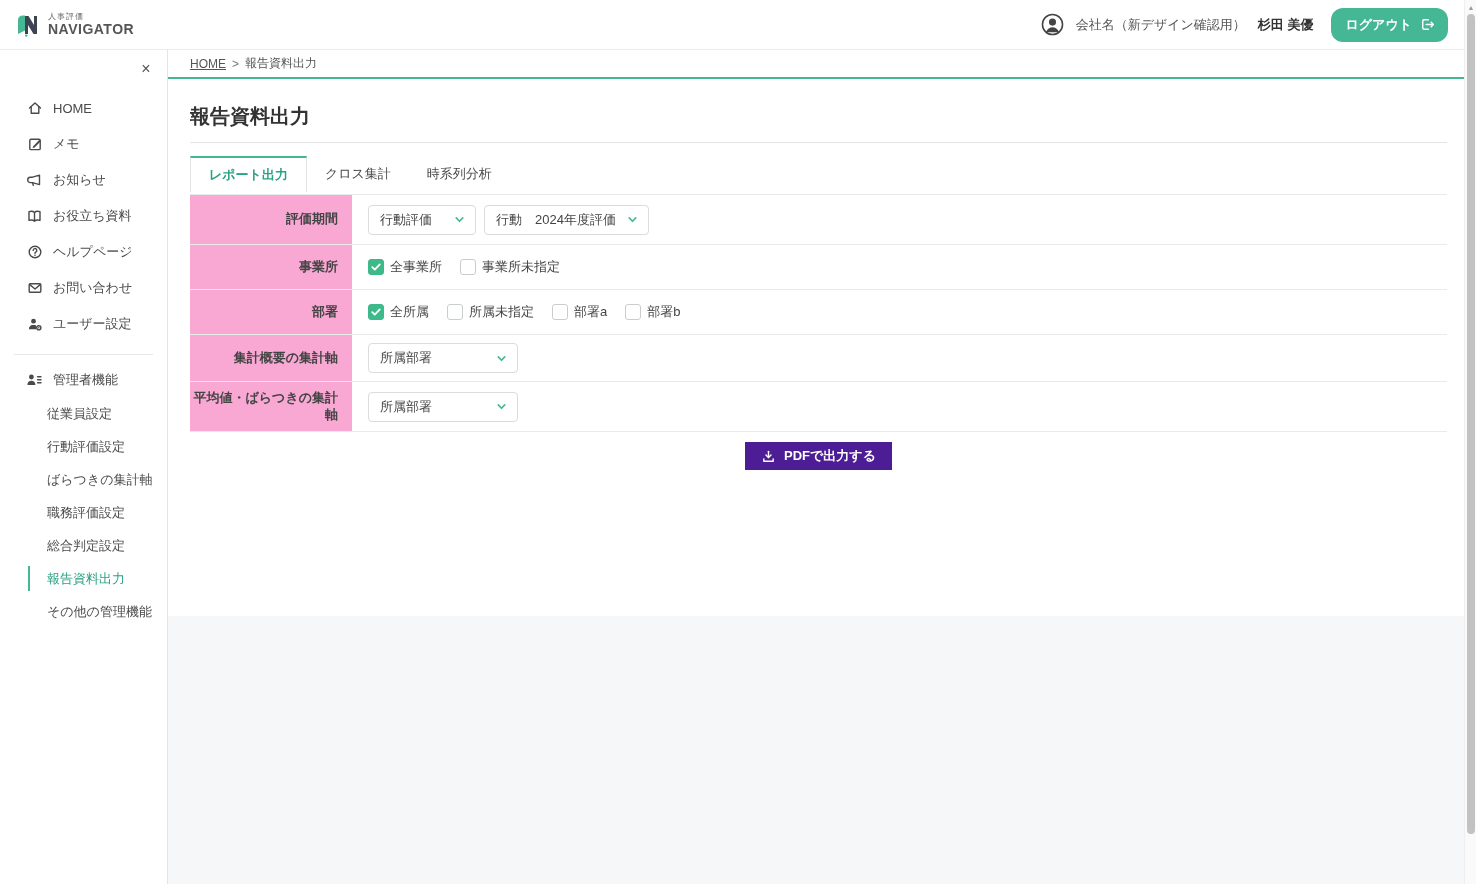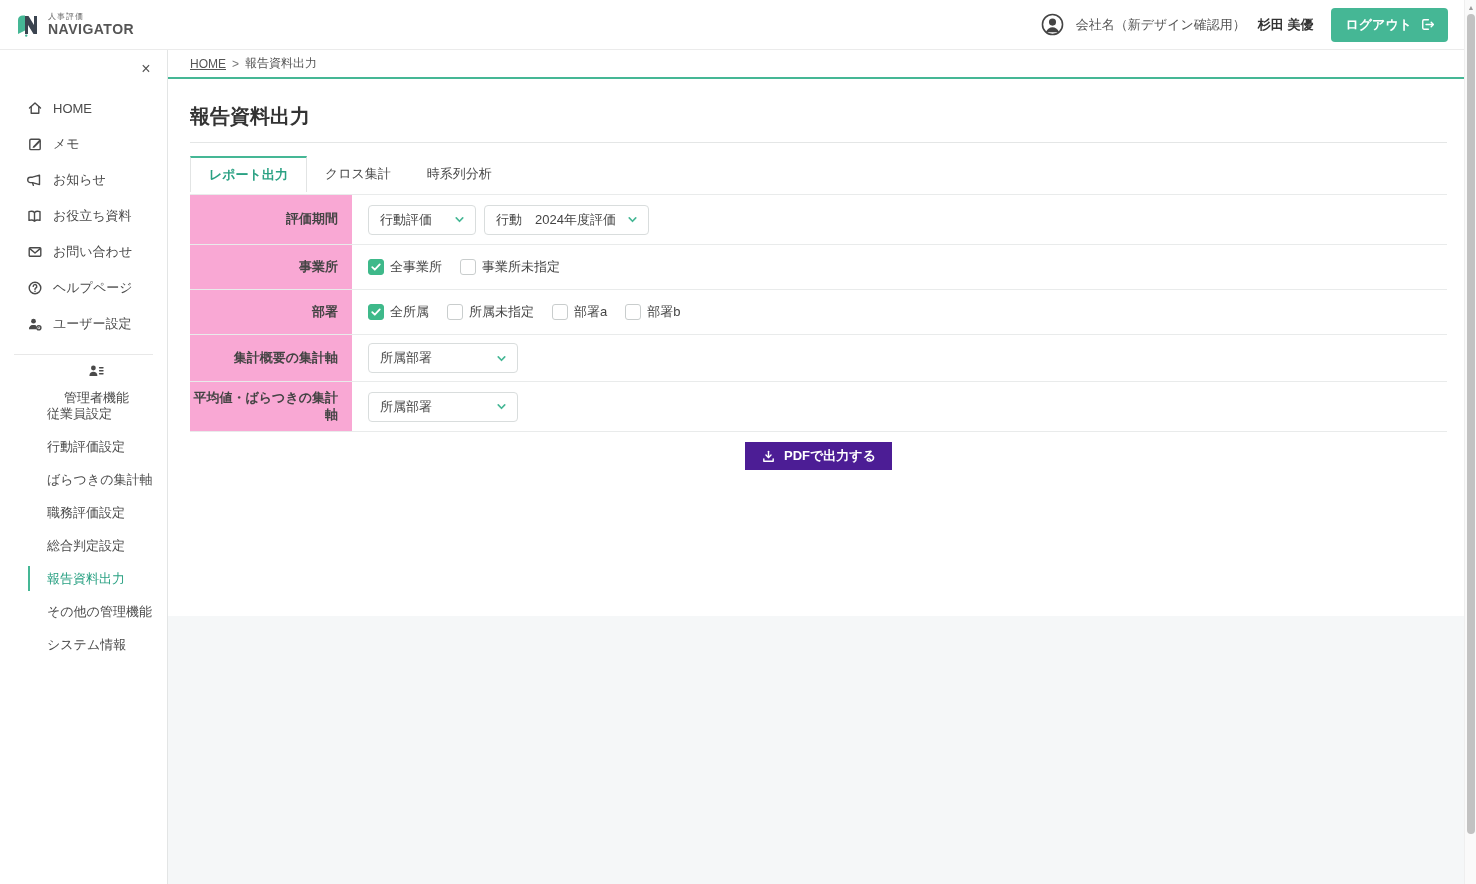--- a/index.html
+++ b/index.html
@@ -10,34 +10,34 @@
   .header { position:absolute; top:0; left:0; width:1476px; height:50px; background:#fff;
             border-bottom:1px solid #ebebeb; display:flex; align-items:center; justify-content:space-between;
             padding:0 28px 0 14px; z-index:5; }
   .logo { display:flex; align-items:center; gap:7px; }
   .logo-text .jp { font-size:8px; letter-spacing:1px; color:#666; }
   .logo-text .en { font-size:14px; font-weight:bold; color:#555; letter-spacing:0.5px; line-height:1.1; }
   .header-right { display:flex; align-items:center; gap:12px; }
   .company { color:#555; font-size:13px; }
   .username { color:#333; font-size:13px; font-weight:bold; margin-right:6px; }
   .logout-btn { display:flex; align-items:center; gap:7px; background:#45b795; color:#fff;
-                font-size:13px; font-weight:bold; border:none; border-radius:4px; padding:8px 14px; cursor:pointer; }
+                font-size:13px; font-weight:bold; border:none; border-radius:12px; padding:8px 14px; cursor:pointer; }
 
   
   .sidebar { position:absolute; top:50px; left:0; width:168px; bottom:0; background:#fff;
              border-right:1px solid #e3e5e5; z-index:4; }
   .sidebar-close { position:absolute; top:6px; right:8px; width:26px; height:26px; display:flex;
                    align-items:center; justify-content:center; font-size:16px; color:#555; cursor:pointer; }
   .side-list { margin-top:40px; }
   .side-item { height:36px; display:flex; align-items:center; gap:10px; padding-left:26px;
                font-size:13px; color:#4a4a4a; cursor:pointer; }
   .side-item .ic { width:17px; height:17px; display:flex; align-items:center; justify-content:center; }
   .side-divider { border-top:1px solid #e8e8e8; margin:12px 14px 8px 14px; }
   .admin-head { height:34px; display:flex; align-items:center; gap:10px; padding-left:26px;
-                font-size:13px; color:#4a4a4a; cursor:pointer;flex-direction:column; }
+                font-size:13px; color:#4a4a4a; cursor:pointer; }
   .sub-item { position:relative; height:33px; display:flex; align-items:center; padding-left:47px;
               font-size:13px; color:#4a4a4a; cursor:pointer; }
   .sub-item.active { color:#2aa183; }
   .sub-item.active::before { content:""; position:absolute; left:28px; top:4px; bottom:4px; width:2px; background:#45b795; }
 
   
   .main { position:absolute; top:50px; left:168px; right:0; bottom:0; background:#f5f7f8; }
   .breadcrumb-bar { height:29px; background:#fff; border-bottom:2px solid #45b795;
                     display:flex; align-items:center; padding-left:22px; font-size:12px; color:#555; }
   .breadcrumb-bar a { color:#555; text-decoration:underline; cursor:pointer; }
@@ -156,35 +156,35 @@
           <svg width="17" height="16" viewBox="0 0 16 16" fill="none" stroke="#4a4a4a" stroke-width="1.4" stroke-linecap="round" stroke-linejoin="round">
             <path d="M8,4.4 C6.6,3.1 4.5,3.1 2.5,3.7 V12.4 C4.5,11.9 6.6,11.9 8,13.1 C9.4,11.9 11.5,11.9 13.5,12.4 V3.7 C11.5,3.1 9.4,3.1 8,4.4 Z"></path>
             <path d="M8,4.6 V12.9"></path>
           </svg>
         </span>
         <span>お役立ち資料</span>
       </div>
       <div class="side-item">
         <span class="ic">
           <svg width="16" height="16" viewBox="0 0 16 16" fill="none" stroke="#4a4a4a" stroke-width="1.4" stroke-linecap="round" stroke-linejoin="round">
-            <rect x="2.2" y="3.8" width="11.6" height="8.4" rx="1"></rect>
-            <path d="M2.8,4.6 L8,9 L13.2,4.6"></path>
-          </svg>
-        </span>
-        <span>お問い合わせ</span>
-      </div>
-      <div class="side-item">
-        <span class="ic">
-          <svg width="16" height="16" viewBox="0 0 16 16" fill="none" stroke="#4a4a4a" stroke-width="1.4" stroke-linecap="round" stroke-linejoin="round">
             <circle cx="8" cy="8" r="5.8"></circle>
             <path d="M6.2,6.4 A1.8,1.8 0 1 1 8.8,8 C8.2,8.4 8,8.8 8,9.4"></path>
             <circle cx="8" cy="11.2" r="0.8" fill="#4a4a4a" stroke="none"></circle>
           </svg>
         </span>
         <span>ヘルプページ</span>
+      </div>
+      <div class="side-item">
+        <span class="ic">
+          <svg width="16" height="16" viewBox="0 0 16 16" fill="none" stroke="#4a4a4a" stroke-width="1.4" stroke-linecap="round" stroke-linejoin="round">
+            <rect x="2.2" y="3.8" width="11.6" height="8.4" rx="1"></rect>
+            <path d="M2.8,4.6 L8,9 L13.2,4.6"></path>
+          </svg>
+        </span>
+        <span>お問い合わせ</span>
       </div>
       <div class="side-item">
         <span class="ic">
           <svg width="16" height="16" viewBox="0 0 16 16" fill="none" stroke="#4a4a4a" stroke-width="1.4" stroke-linecap="round" stroke-linejoin="round">
             <circle cx="6.5" cy="5.2" r="2.4" fill="#4a4a4a" stroke="none"></circle>
             <path d="M2,13.3 C2,10.4 4,9 6.5,9 C7.5,9 8.3,9.2 9,9.6" fill="#4a4a4a" stroke="none"></path>
             <path d="M2,13.3 C2,10.4 4,9 6.5,9 C7.5,9 8.3,9.2 9,9.6 L9,13.3 Z" fill="#4a4a4a" stroke="none"></path>
             <circle cx="11.8" cy="11.8" r="2.1"></circle>
             <circle cx="11.8" cy="11.8" r="0.7" fill="#4a4a4a" stroke="none"></circle>
           </svg>
@@ -219,23 +219,20 @@
         <span>職務評価設定</span>
       </div>
       <div class="sub-item">
         <span>総合判定設定</span>
       </div>
       <div class="sub-item active">
         <span>報告資料出力</span>
       </div>
       <div class="sub-item">
         <span>その他の管理機能</span>
-      </div>
-      <div class="sub-item">
-        <span>システム情報</span>
       </div>
     </div>
 </div>
 
 <div class="main">
   <div class="breadcrumb-bar">
     <a>HOME</a>
     <span class="crumb-sep">&gt;</span>
     <span>報告資料出力</span>
   </div>

